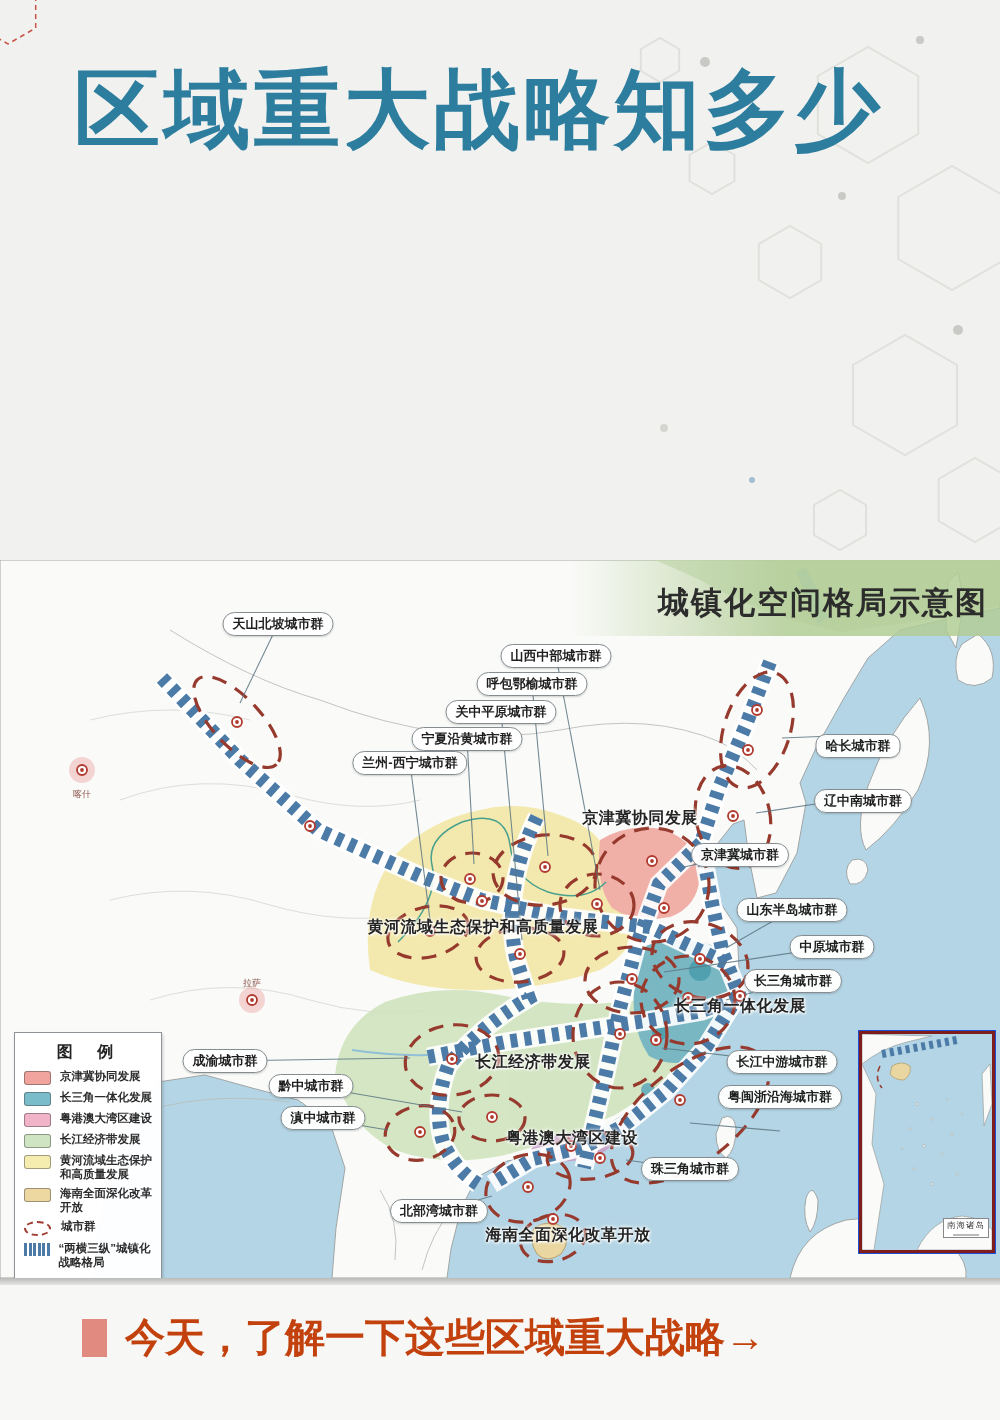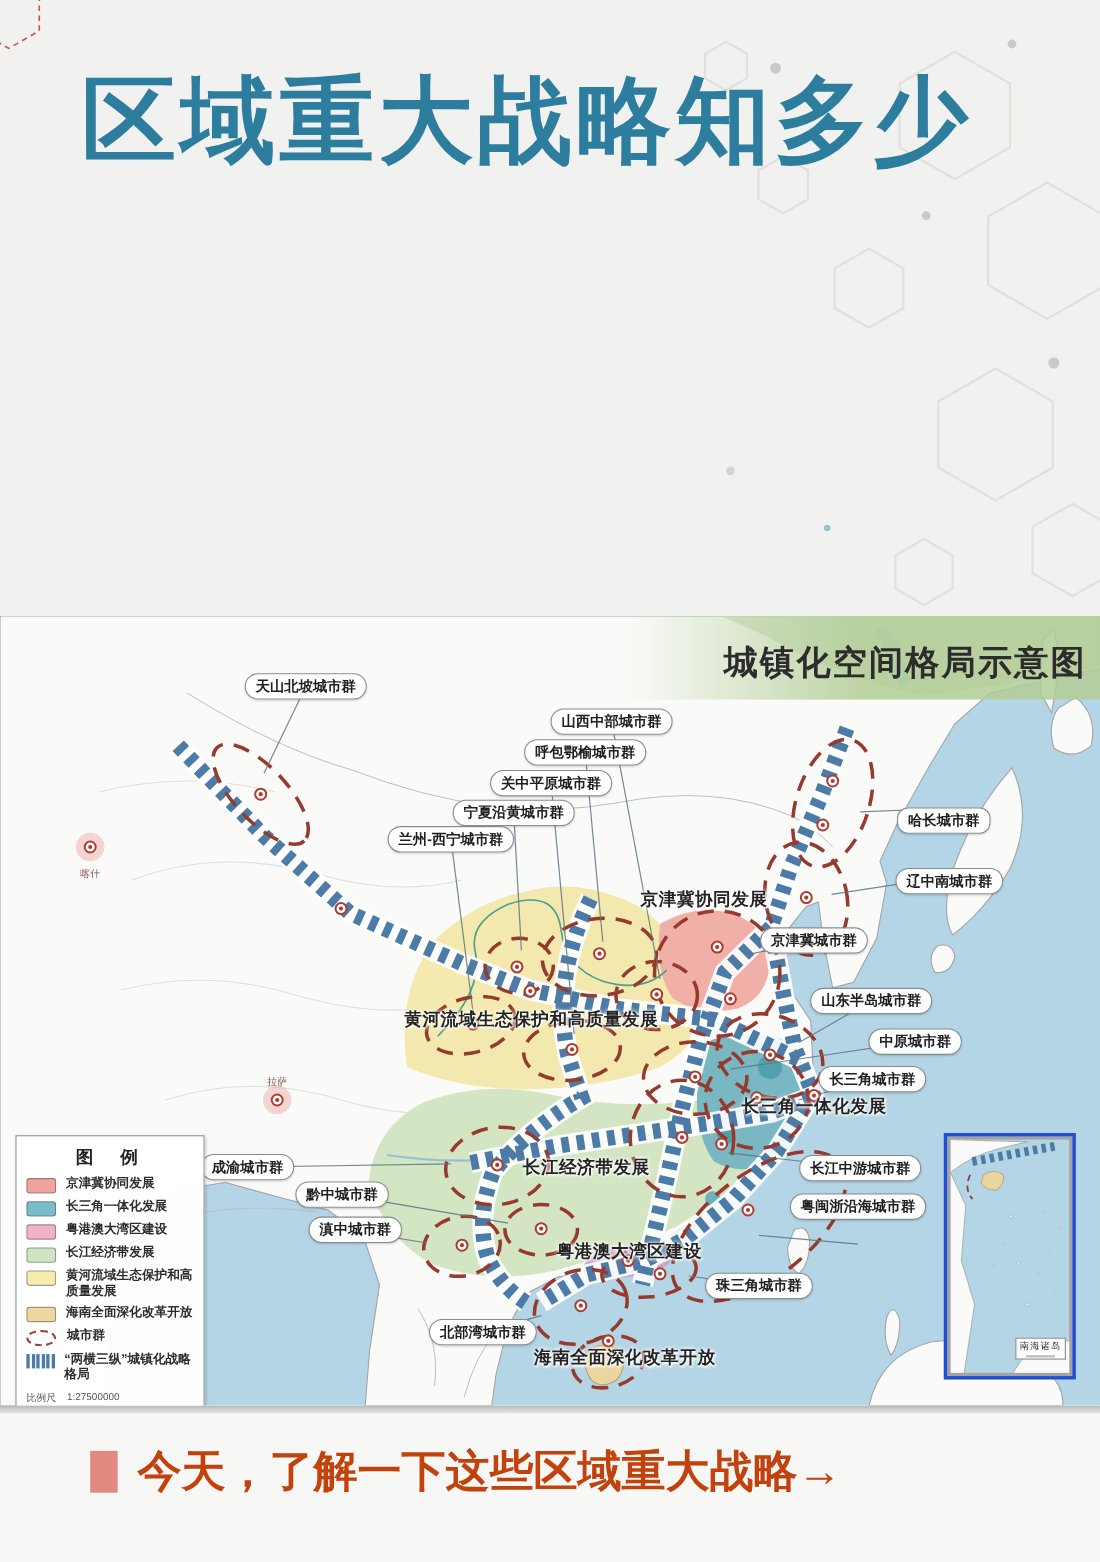--- a/index.html
+++ b/index.html
@@ -23,33 +23,33 @@
   #map-labels{position:absolute;left:0;top:0;width:796px;height:718px;}
   .pill{position:absolute;transform:translate(-50%,-50%);background:rgba(255,255,255,.96);
         border:1px solid #858d91;border-radius:13px;padding:2px 9px;font-size:13px;font-weight:700;
         color:#1f1f1f;white-space:nowrap;box-shadow:0 1px 2px rgba(0,0,0,.18);}
   .strategy{position:absolute;transform:translate(-50%,-50%);font-size:16px;font-weight:900;
         color:#242424;white-space:nowrap;letter-spacing:.5px;
         text-shadow:0 0 3px #fff,0 0 5px #fff,1px 1px 2px #fff;}
   .city-label{position:absolute;transform:translate(-50%,-130%);font-size:9px;color:#8a554c;white-space:nowrap;}
   .connector{stroke:#5c7683;stroke-width:1.1;opacity:.85;}
   
-  .legend{position:absolute;left:14px;top:472px;width:172px;background:rgba(255,255,255,.97);
+  .legend{position:absolute;left:14px;top:472px;width:148px;background:rgba(255,255,255,.97);
         border:1px solid #8d9396;box-shadow:1px 2px 3px rgba(0,0,0,.2);padding:8px 9px 9px 9px;box-sizing:border-box;}
   .legend-title{font-size:16px;font-weight:900;color:#222;text-align:center;letter-spacing:10px;margin:1px 0 7px 4px;}
   .legend-row{display:flex;align-items:flex-start;margin:6px 0;}
   .legend-swatch{flex:0 0 25px;height:12px;border:1px solid rgba(60,60,60,.45);border-radius:3px;margin-right:9px;margin-top:1px;}
   .legend-ellipse{flex:0 0 23px;height:11px;border:2px dashed #a03f33;border-radius:50%;background:none;margin-right:10px;margin-top:1px;}
   .legend-bars{flex:0 0 25px;height:13px;margin-right:9px;margin-top:1px;display:flex;gap:1.5px;}
   .legend-bars i{width:3px;height:13px;background:#4b7ba6;}
   .legend-label{font-size:11.5px;line-height:13.5px;color:#2c2c2c;font-weight:600;}
   .legend-scale{margin-top:8px;font-size:9px;color:#555;display:flex;gap:10px;}
   
-  .inset{position:absolute;left:858px;top:470px;width:120px;height:224px;background:#a3a3a3;
-        padding:3px;box-sizing:border-box;border:3px solid #1d4ed8;}
+  .inset{position:absolute;left:858px;top:470px;width:138px;height:224px;background:#7f1d1d;
+        padding:3px;box-sizing:border-box;border:1px solid #1d4ed8;}
   .inset-sea{position:relative;width:100%;height:100%;background:#b4d5e5;overflow:hidden;}
   .inset-label{position:absolute;right:3px;bottom:12px;background:rgba(255,255,255,.95);border:1px solid #888;
         padding:1px 3px;font-size:8.5px;color:#333;letter-spacing:1px;white-space:nowrap;}
   .inset-label .tiny{display:block;height:2px;width:26px;background:#bbb;margin:2px auto 0;}
   
   .map-shadow{position:absolute;left:0;top:1278px;width:1000px;height:7px;
         background:linear-gradient(#b9b9b7,#e6e6e4);}
   .footer-band{position:absolute;left:0;top:1285px;width:1000px;height:135px;background:#f7f7f5;}
   .footer-line{position:absolute;left:82px;top:1310px;display:flex;align-items:center;}
   .footer-line .sq-bullet{width:25px;height:38px;margin-right:18px;transform:none;}

